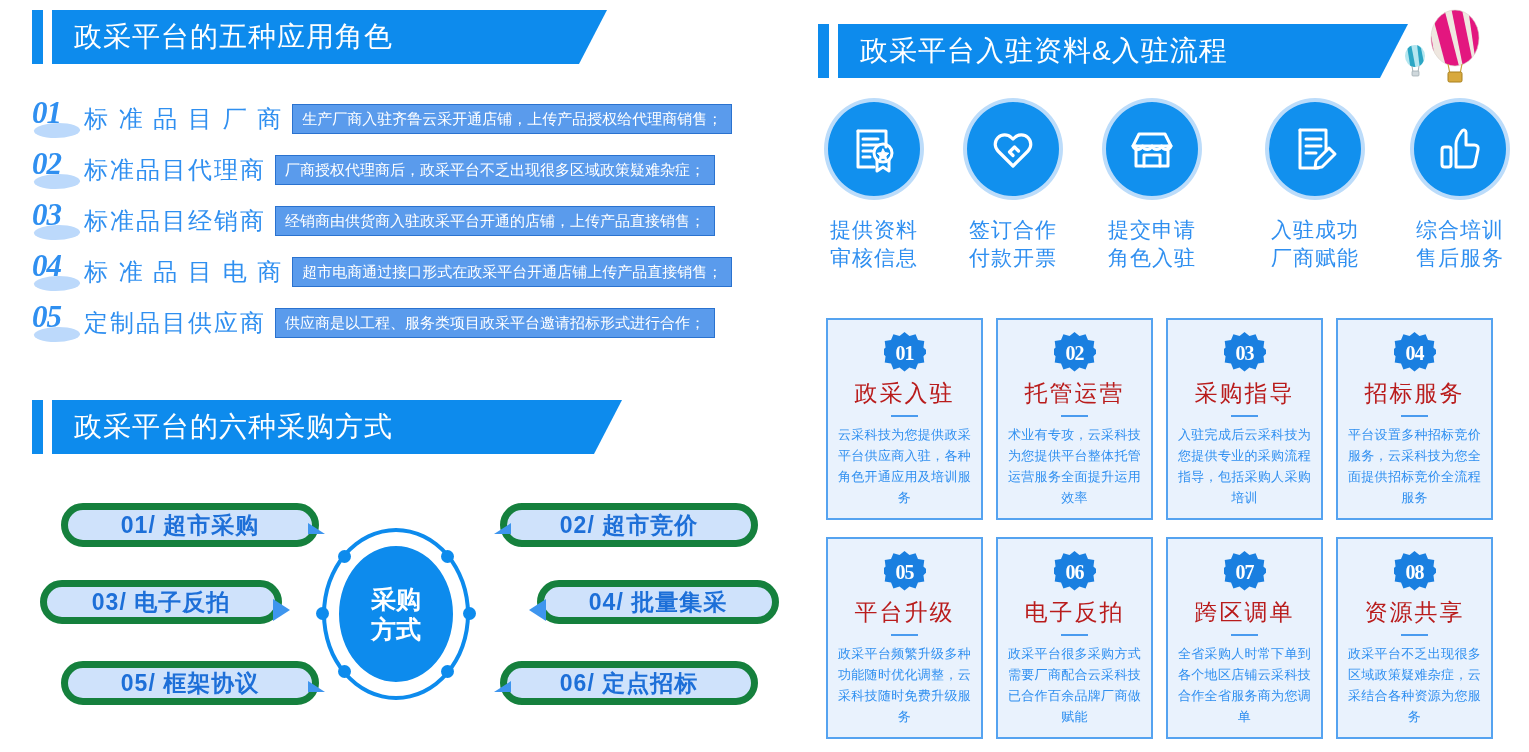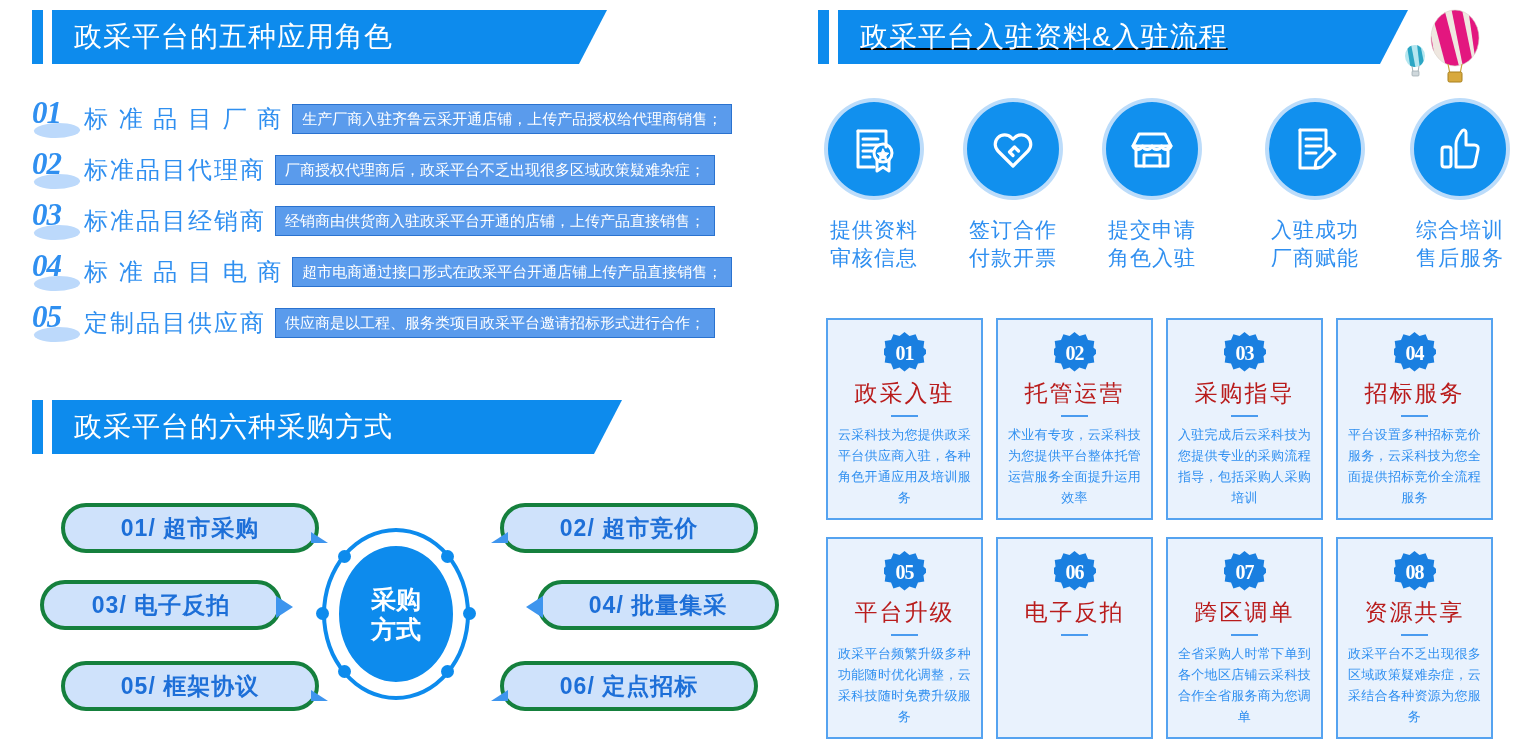--- a/index.html
+++ b/index.html
@@ -61,24 +61,24 @@
     font-size:15px;
     padding:5px 9px;
     white-space:nowrap;
     line-height:1.15;
   }
 
   
   .pill{
     position:absolute;
     background:#cfe2fb;
-    border:4px solid #15803d;
+    border:7px solid #15803d;
     border-radius:30px;
-    height:50px;
-    display:flex;align-items:center;justify-content:center;
+    height:44px;
+    display:flex;justify-content:center;
     color:#1d6fd8;
     font-size:23px;font-weight:bold;
     letter-spacing:1px;
     white-space:nowrap;
     box-sizing:border-box;
   }
   .pill .tail{
     position:absolute;width:0;height:0;
   }
   .pill.right-tail .tail{
@@ -280,21 +280,21 @@
     <div class="dot" style="left:16px;top:22px;"></div>
     <div class="dot" style="right:16px;top:22px;"></div>
     <div class="dot" style="left:16px;bottom:22px;"></div>
     <div class="dot" style="right:16px;bottom:22px;"></div>
     <div class="core">
       <span>采购</span>
       <span>方式</span>
     </div>
   </div>
 
-  <div class="banner" style="left:818px;top:10px;text-decoration:underline;">
+  <div class="banner" style="left:818px;top:24px;">
     <div class="tick"></div>
     <div class="gap"></div>
     <div class="bar" style="width:520px;">
       <span>政采平台入驻资料&amp;入驻流程</span>
       <span class="slant"></span>
     </div>
   </div>
 
   <div class="balloon" style="left:1398px;top:8px;">
     <svg width="96" height="78" viewBox="0 0 96 78">
@@ -453,20 +453,21 @@
     <div class="cbody">政采平台频繁升级多种功能随时优化调整，云采科技随时免费升级服务</div>
   </div>
 
   <div class="card" style="left:996px;top:537px;">
     <div class="badge">
       <span class="star"></span>
       <span class="bnum">06</span>
     </div>
     <div class="ctitle">电子反拍</div>
     <div class="rule"></div>
+    <div class="cbody">政采平台很多采购方式需要厂商配合云采科技已合作百余品牌厂商做赋能</div>
   </div>
 
   <div class="card" style="left:1166px;top:537px;">
     <div class="badge">
       <span class="star"></span>
       <span class="bnum">07</span>
     </div>
     <div class="ctitle">跨区调单</div>
     <div class="rule"></div>
     <div class="cbody">全省采购人时常下单到各个地区店铺云采科技合作全省服务商为您调单</div>

